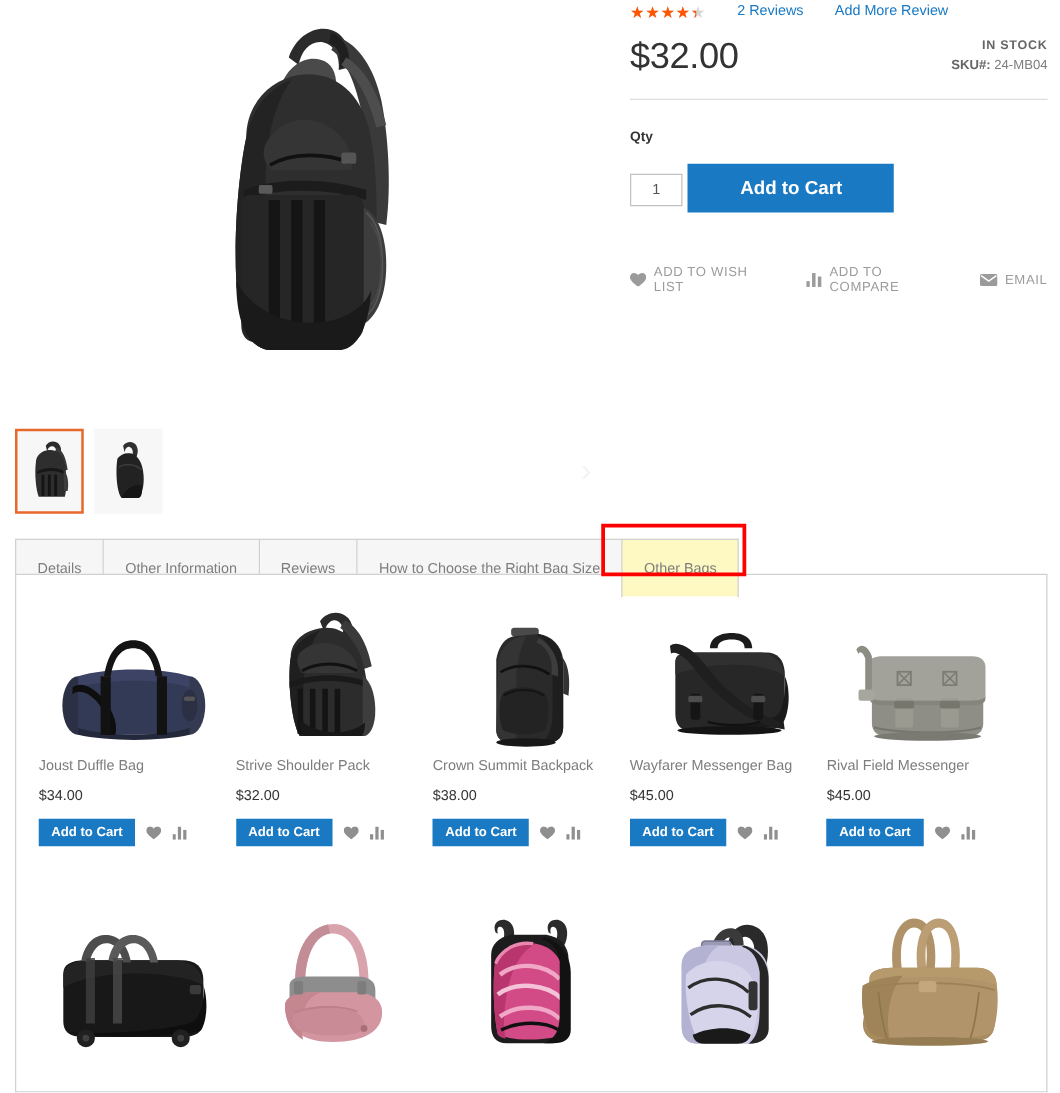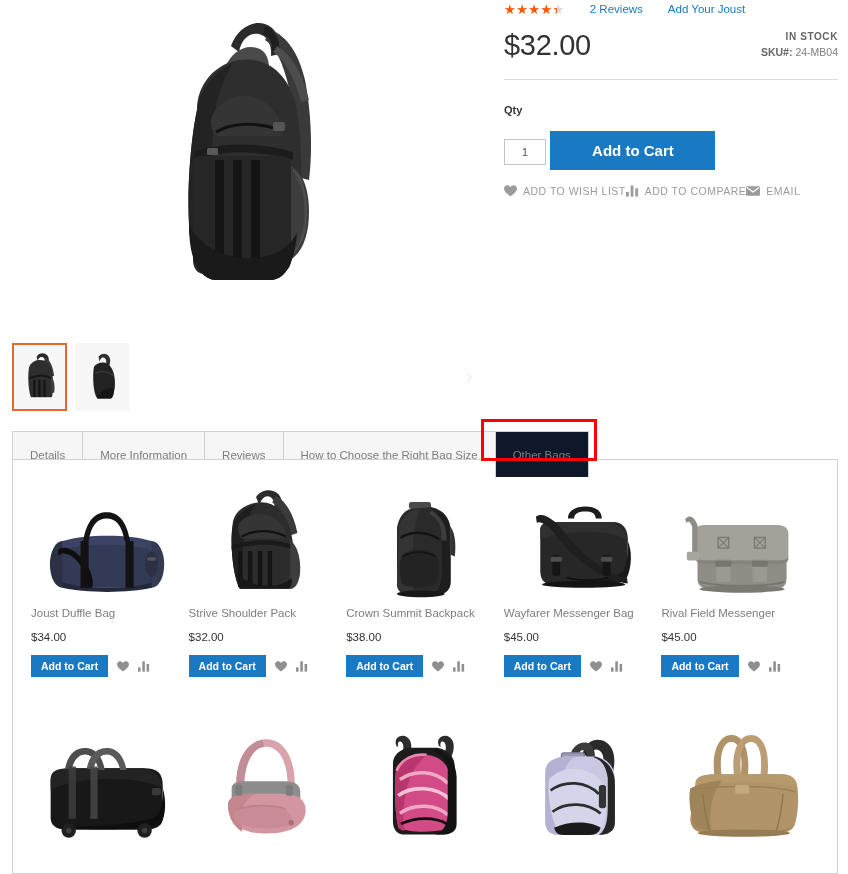--- a/index.html
+++ b/index.html
@@ -59,35 +59,35 @@
     border:1px solid #c2c2c2; background:#fff;
     text-align:center; font-size:11.5px; color:#555;
     font-family:"Liberation Sans", sans-serif;
   }
   #add-to-cart {
     margin-top:15px; width:165px; height:39px;
     background:#1979c3; border:none; color:#fff;
     font-size:15px; font-weight:bold; cursor:pointer;
     font-family:"Liberation Sans", sans-serif;
   }
-  #actions { display:flex; align-items:center; margin-top:15px; }
+  #actions { display:flex; align-items:center; margin-top:42px; gap:19px; }
   .action { display:flex; align-items:center; gap:6px; cursor:pointer; }
   .action .lbl { font-size:10.5px; color:#9b9b9b; letter-spacing:0.5px; font-weight:500; }
   .ico { color:#9b9b9b; display:inline-flex; align-items:center; }
 
   
   #tabs { position:absolute; left:12px; top:431px; display:flex; }
   .tab {
     height:47px; padding:0 17px;
     display:flex; align-items:center; justify-content:center;
     background:#f6f6f6; border:1px solid #d1d1d1; border-right:none;
     font-size:11.5px; color:#7d7d7d; cursor:pointer; white-space:nowrap;
   }
   .tab:last-child { border-right:1px solid #d1d1d1; }
-  .tab.active { background:#0f172a; border-bottom-color:#ffffff; color:#7d7d7d; position:relative; z-index:3; }
+  .tab.active { background:#fef9c3; border-bottom-color:#ffffff; color:#7d7d7d; position:relative; z-index:3; }
   #tab-underline {
     position:absolute; left:12px; top:459px; width:826px; height:1px; background:#d1d1d1;
   }
   #tab-highlight {
     position:absolute; left:481px; top:419px; width:116px; height:42px;
     border:3px solid #ff0000; pointer-events:none; z-index:9;
   }
 
   
   #panel {
@@ -172,21 +172,21 @@
   </div>
 
   <div id="info">
 
     <div id="rating-row">
       <span id="stars">
         <span class="stars-bg">★★★★★</span>
         <span class="stars-fg" id="stars-fg" style="width: 88%;">★★★★★</span>
       </span>
       <a class="rev-link" href="#">2 Reviews</a>
-      <a class="rev-link" href="#">Add Your Joust</a>
+      <a class="rev-link" href="#">Add More Review</a>
     </div>
 
     <div id="price-row">
       <span id="price">$32.00</span>
       <div id="stock-box">
         <div id="in-stock">IN STOCK</div>
         <div id="sku">
           <span class="sku-label">SKU#:</span>
           <span>24-MB04</span>
         </div>
@@ -228,21 +228,21 @@
         <span class="lbl">EMAIL</span>
       </div>
     </div>
   </div>
 
   <div id="tabs">
     <div class="tab">
         <span>Details</span>
       </div>
     <div class="tab">
-        <span>More Information</span>
+        <span>Other Information</span>
       </div>
     <div class="tab">
         <span>Reviews</span>
       </div>
     <div class="tab">
         <span>How to Choose the Right Bag Size</span>
       </div>
     <div class="tab active">
         <span>Other Bags</span>
       </div>

